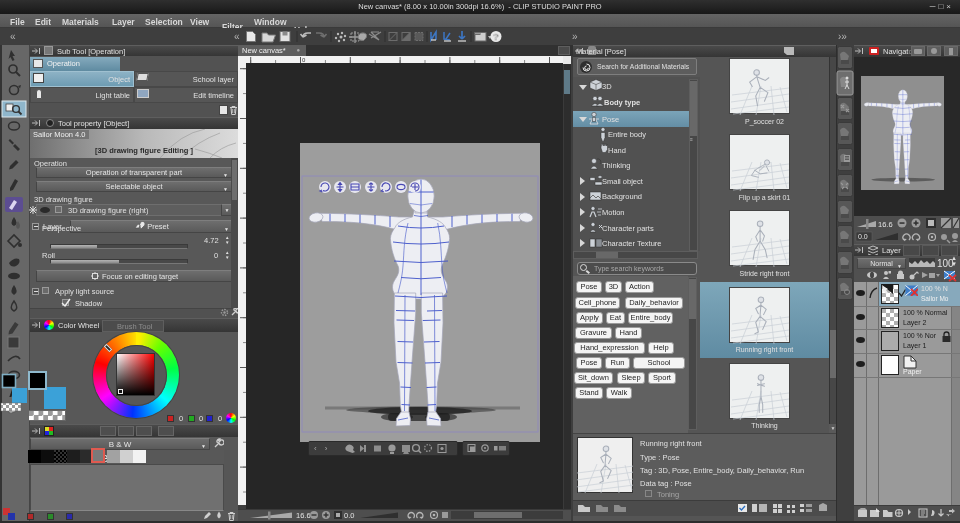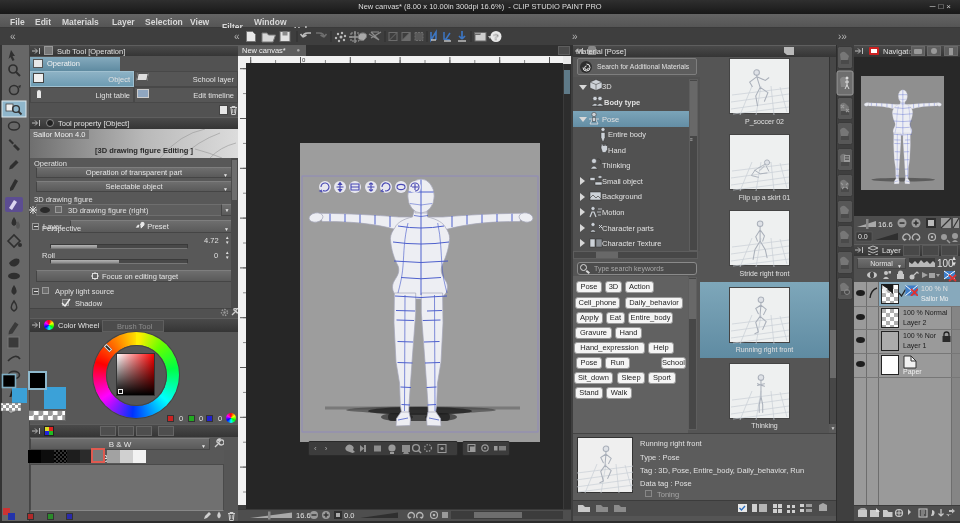--- a/index.html
+++ b/index.html
@@ -638,21 +638,21 @@
   <div class="pill" style="left:625px;top:297px;width:58px;">Daily_behavior</div>
   <div class="pill" style="left:576px;top:312px;width:27px;">Apply</div>
   <div class="pill" style="left:606px;top:312px;width:19px;">Eat</div>
   <div class="pill" style="left:628px;top:312px;width:45px;">Entire_body</div>
   <div class="pill" style="left:575px;top:327px;width:37px;">Gravure</div>
   <div class="pill" style="left:615px;top:327px;width:27px;">Hand</div>
   <div class="pill" style="left:574px;top:342px;width:71px;">Hand_expression</div>
   <div class="pill" style="left:648px;top:342px;width:26px;">Help</div>
   <div class="pill" style="left:576px;top:357px;width:26px;">Pose</div>
   <div class="pill" style="left:605px;top:357px;width:25px;">Run</div>
-  <div class="pill" style="left:633px;top:357px;width:25px;margin-left:28px;">School</div>
+  <div class="pill" style="left:633px;top:357px;width:52px;">School</div>
   <div class="pill" style="left:574px;top:372px;width:39px;">Sit_down</div>
   <div class="pill" style="left:617px;top:372px;width:28px;">Sleep</div>
   <div class="pill" style="left:648px;top:372px;width:28px;">Sport</div>
   <div class="pill" style="left:575px;top:387px;width:28px;">Stand</div>
   <div class="pill" style="left:606px;top:387px;width:26px;">Walk</div>
  </div>
  <div class="abs" style="left:688px;top:277px;width:9px;height:153px;background:#474747;border:1px solid #5e5e5e;"></div>
  <div class="abs" style="left:689px;top:279px;width:7px;height:40px;background:#686868;"></div>
 
  <div id="matthumbs">

